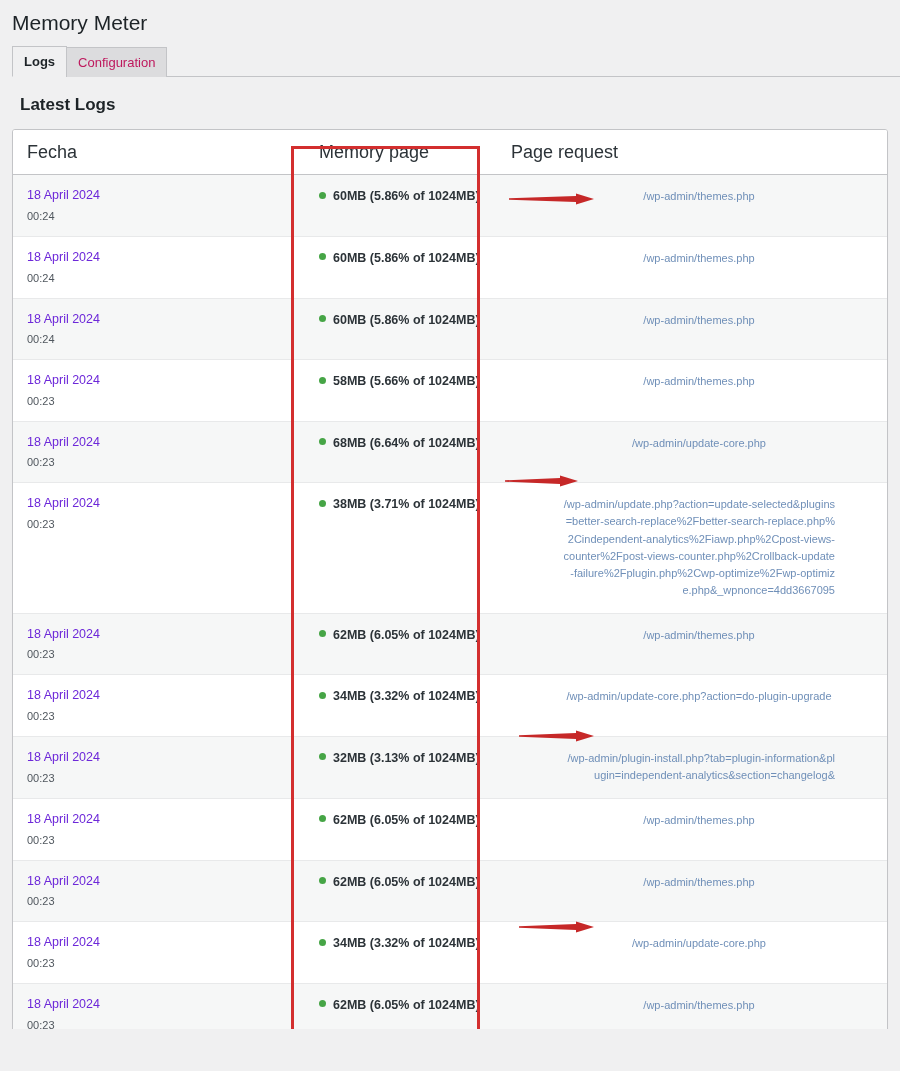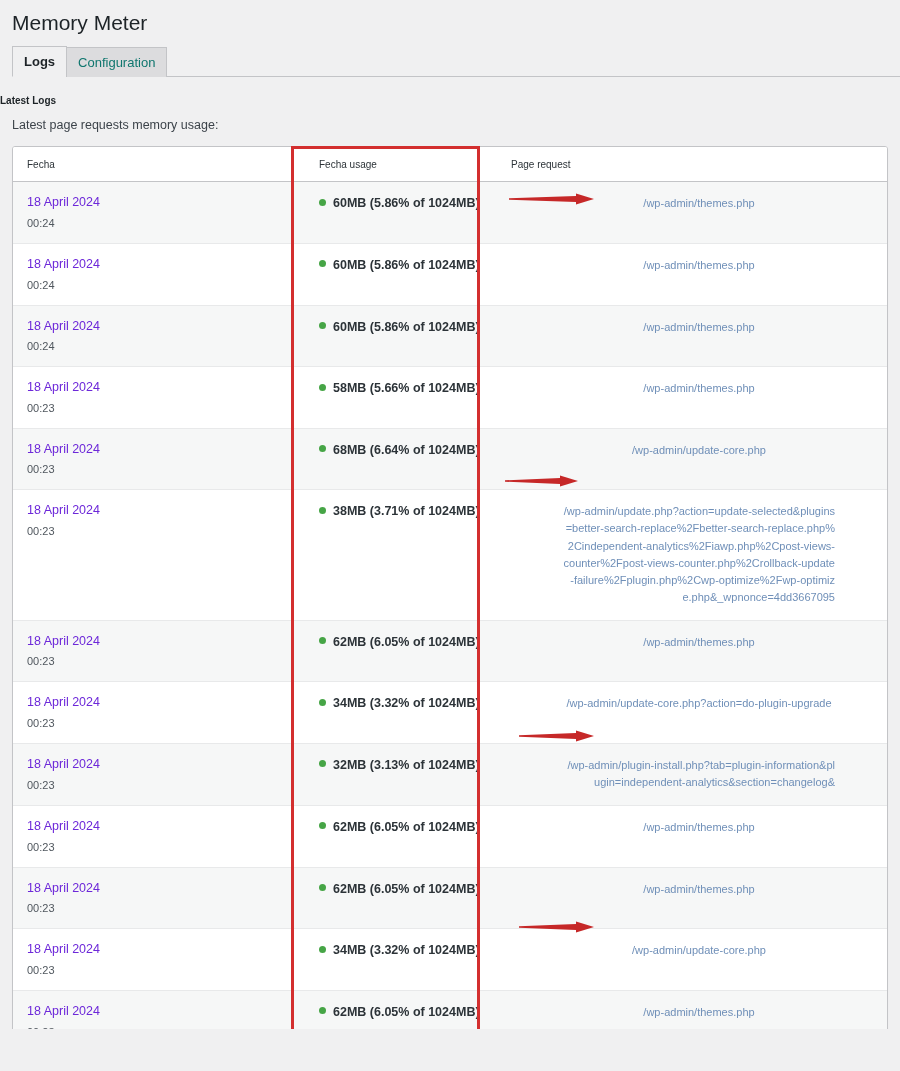--- a/index.html
+++ b/index.html
@@ -49,29 +49,29 @@
     white-space: nowrap;
   }
   .tab.active {
     background: #f0f0f1;
     color: #1d2327;
     font-weight: 600;
     border-bottom: 1px solid #f0f0f1;
   }
   .tab.inactive {
     background: #dcdcde;
-    color: #0f766e;
+    color: #be185d;
     font-weight: 400;
   }
 
   
   .section-title {
     margin: 0;
-    padding: 18px 0 0 0;
-    font-size: 10px;
+    padding: 18px 0 0 20px;
+    font-size: 17px;
     font-weight: 700;
     color: #1d2327;
   }
   .section-sub {
     margin: 0;
     padding: 12px 0 0 12px;
     font-size: 12.5px;
     color: #3c434a;
   }
 
@@ -83,21 +83,21 @@
     border-radius: 3px;
     box-shadow: 0 1px 1px rgba(0,0,0,.04);
     overflow: hidden;
   }
   table.logs {
     width: 100%;
     border-collapse: collapse;
     table-layout: fixed;
   }
   table.logs th {
-    font-size: 10px;
+    font-size: 18px;
     font-weight: 400;
     color: #2c3338;
     text-align: left;
     padding: 12px 10px 11px 14px;
     background: #fff;
     border-bottom: 1px solid #c3c4c7;
     vertical-align: middle;
   }
   th.col-fecha   { width: 292px; }
   th.col-mem     { width: 192px; }
@@ -166,28 +166,27 @@
 <div id="page">
 
   <h1 class="page-title">Memory Meter</h1>
 
   <div class="tabs">
     <div class="tab active">Logs</div>
     <div class="tab inactive">Configuration</div>
   </div>
 
   <h2 class="section-title">Latest Logs</h2>
-  <p class="section-sub">Latest page requests memory usage:</p>
 
   <div class="table-wrap">
     <table class="logs">
       <thead>
         <tr>
           <th class="col-fecha">Fecha</th>
-          <th class="col-mem">Fecha usage</th>
+          <th class="col-mem">Memory page</th>
           <th class="col-req">Page request</th>
         </tr>
       </thead>
       <tbody id="logs-body">
           <tr class="odd">
             <td>
               <div class="date-main">18 April 2024</div>
               <div class="date-time">00:24</div>
             </td>
             <td class="cell-mem"><span class="dot" style="background: rgb(70, 165, 70);"></span><span class="mem-text">60MB (5.86% of 1024MB)</span></td>

